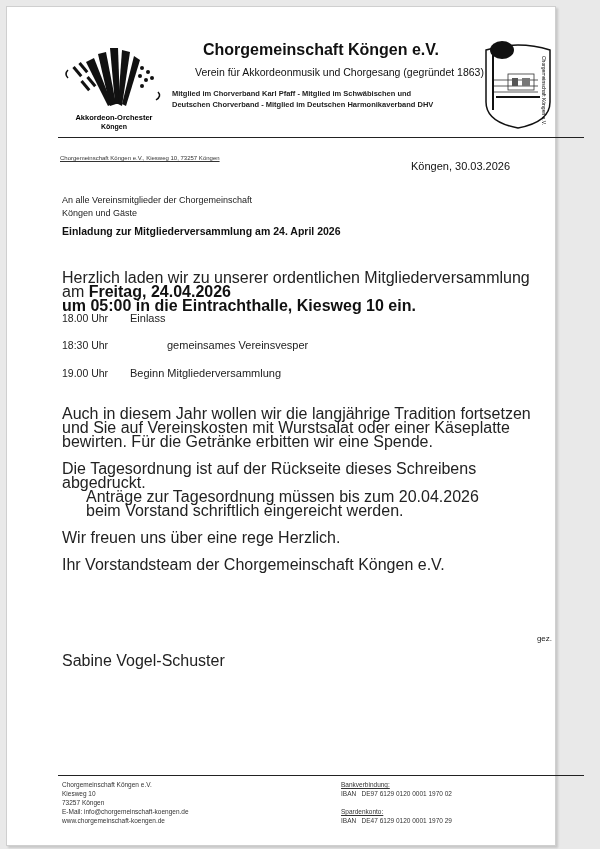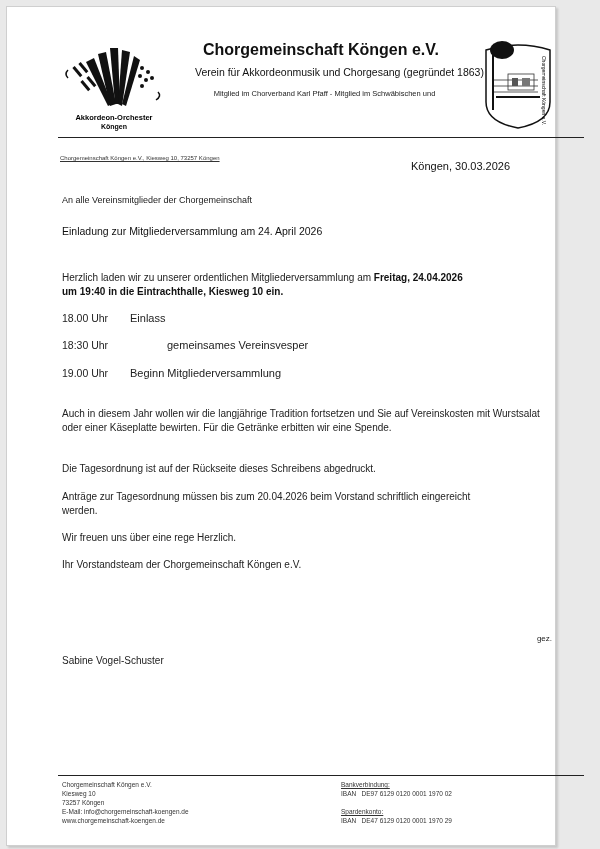--- a/index.html
+++ b/index.html
@@ -1,27 +1,27 @@
 <!DOCTYPE html>
 <html><head>
 <meta charset="utf-8">
 <style>
   html, body { margin:0; padding:0; }
   body { width:600px; height:849px; background:#e9e9e9; position:relative; overflow:hidden; font-family:"Liberation Sans", sans-serif; color:#111; }
   .page { position:absolute; left:6px; top:6px; width:548px; height:838px; background:#fff; border:1px solid #cfcfcf; box-shadow:2px 2px 2px #c8c8c8; }
   .abs { position:absolute; }
   .hdr-title { left:203px; top:41px; font-size:16px; font-weight:bold; color:#111; white-space:nowrap; }
   .hdr-sub { left:195px; top:66px; font-size:10.5px; white-space:nowrap; }
-  .hdr-mem { left:172px; top:88px; font-size:7.5px; text-align:center; width:305px; line-height:11px; color:#222; }
+  .hdr-mem { left:172px; top:88px; font-size:7.5px; text-align:left; width:305px; line-height:11px; color:#222;font-weight:bold; }
   .rule { position:absolute; left:58px; width:526px; height:1px; background:#222; }
   .sender { left:60px; top:155px; font-size:6px; text-decoration:underline; color:#333; white-space:nowrap; }
   .recip { left:62px; top:166px; font-size:9px; line-height:13px; color:#222;margin-top:28px; }
   .date { left:411px; top:160px; font-size:11px; white-space:nowrap; }
-  .subject { left:62px; top:225px; font-size:10.5px; font-weight:normal; white-space:nowrap;text-align:right; }
-  .p { left:62px; width:490px; font-size:10px; line-height:14px; color:#222; }
+  .subject { left:62px; top:225px; font-size:10.5px; font-weight:bold; white-space:nowrap;text-align:right; }
+  .p { left:62px; width:490px; font-size:16px; line-height:14px; color:#222; }
   .p b { color:#111; }
   .sched-time { left:62px; font-size:10.5px; color:#222; white-space:nowrap; }
   .sched-text { left:130px; font-size:11px; color:#222; white-space:nowrap; }
   .foot { font-size:6.5px; line-height:9px; color:#333; white-space:nowrap; }
   .foot-h { text-decoration:underline; }
   .logo-left { left:58px; top:40px; width:112px; height:96px; }
   .logo-right { left:482px; top:36px; width:72px; height:96px; }
 </style>
 </head>
 <body>
@@ -50,20 +50,21 @@
     <path d="M100 52 q4 4 -2 8" stroke="#111" stroke-width="1.5" fill="none"></path>
   </g>
   <text x="56" y="80" font-size="7.5" font-weight="bold" text-anchor="middle" font-family="Liberation Sans, sans-serif">Akkordeon-Orchester</text>
   <text x="56" y="89" font-size="7" font-weight="bold" text-anchor="middle" font-family="Liberation Sans, sans-serif">Köngen</text>
 </svg>
 
 <div class="abs hdr-title">Chorgemeinschaft Köngen e.V.</div>
 <div class="abs hdr-sub">Verein für Akkordeonmusik und Chorgesang (gegründet 1863)</div>
 <div class="abs hdr-mem">
   <div>Mitglied im Chorverband Karl Pfaff - Mitglied im Schwäbischen und</div>
+  <div>Deutschen Chorverband - Mitglied im Deutschen Harmonikaverband DHV</div>
 </div>
 
 <svg class="abs logo-right" viewBox="0 0 72 96">
   <path d="M4 14 L4 66 Q4 86 36 92 Q68 86 68 66 L68 14 Q36 4 4 14 Z" fill="#fff" stroke="#111" stroke-width="1.5"></path>
   <ellipse cx="20" cy="14" rx="12" ry="9" fill="#111"></ellipse>
   <rect x="10" y="14" width="2" height="60" fill="#111"></rect>
   <line x1="12" y1="44" x2="56" y2="44" stroke="#333" stroke-width="0.8"></line>
   <line x1="12" y1="50" x2="56" y2="50" stroke="#333" stroke-width="0.8"></line>
   <line x1="12" y1="56" x2="56" y2="56" stroke="#333" stroke-width="0.8"></line>
   <rect x="26" y="38" width="26" height="16" fill="none" stroke="#333" stroke-width="0.8"></rect>
@@ -71,40 +72,41 @@
   <rect x="40" y="42" width="8" height="8" fill="#777"></rect>
   <rect x="14" y="60" width="44" height="2" fill="#111"></rect>
   <text x="60" y="20" font-size="5" transform="rotate(90 60 20)" font-family="Liberation Sans, sans-serif">Chorgemeinschaft Köngen e.V.</text>
 </svg>
 
 <div class="rule" style="top:137px;"></div>
 
 <div class="abs sender">Chorgemeinschaft Köngen e.V., Kiesweg 10, 73257 Köngen</div>
 <div class="abs recip">
   <div>An alle Vereinsmitglieder der Chorgemeinschaft</div>
+  <div>Köngen und Gäste</div>
 </div>
 <div class="abs date">Köngen, 30.03.2026</div>
 
 <div class="abs subject">Einladung zur Mitgliederversammlung am 24. April 2026</div>
 
 <div class="abs p" style="top:271px;">
   <span>Herzlich laden wir zu unserer ordentlichen Mitgliederversammlung am </span><b>Freitag, 24.04.2026</b><br>
-  <b>um 19:40 in die Eintrachthalle, Kiesweg 10 ein.</b>
+  <b>um 05:00 in die Eintrachthalle, Kiesweg 10 ein.</b>
 </div>
 
 <div class="abs sched-time" style="top:312px;">18.00 Uhr</div>
 <div class="abs sched-text" style="top:312px;">Einlass</div>
 <div class="abs sched-time" style="top:339px;">18:30 Uhr</div>
 <div class="abs sched-text" style="top:339px;margin-left:37px;">gemeinsames Vereinsvesper</div>
 <div class="abs sched-time" style="top:367px;">19.00 Uhr</div>
 <div class="abs sched-text" style="top:367px;">Beginn Mitgliederversammlung</div>
 
 <div class="abs p" style="top:407px; width:482px;">Auch in diesem Jahr wollen wir die langjährige Tradition fortsetzen und Sie auf Vereinskosten mit Wurstsalat oder einer Käseplatte bewirten. Für die Getränke erbitten wir eine Spende.</div>
 <div class="abs p" style="top:462px;">Die Tagesordnung ist auf der Rückseite dieses Schreibens abgedruckt.</div>
-<div class="abs p" style="top:490px; width:420px;">Anträge zur Tagesordnung müssen bis zum 20.04.2026 beim Vorstand schriftlich eingereicht werden.</div>
+<div class="abs p" style="top:490px; width:420px;margin-left:24px;">Anträge zur Tagesordnung müssen bis zum 20.04.2026 beim Vorstand schriftlich eingereicht werden.</div>
 <div class="abs p" style="top:531px;">Wir freuen uns über eine rege Herzlich.</div>
 <div class="abs p" style="top:558px;">Ihr Vorstandsteam der Chorgemeinschaft Köngen e.V.</div>
 <div class="abs p" style="top:632px; font-size:8px;text-align:right;">gez.</div>
 <div class="abs p" style="top:654px;">Sabine Vogel-Schuster</div>
 
 <div class="rule" style="top:775px;"></div>
 
 <div class="abs foot" style="left:62px; top:780px;">
   <div>Chorgemeinschaft Köngen e.V.</div>
   <div>Kiesweg 10</div>

